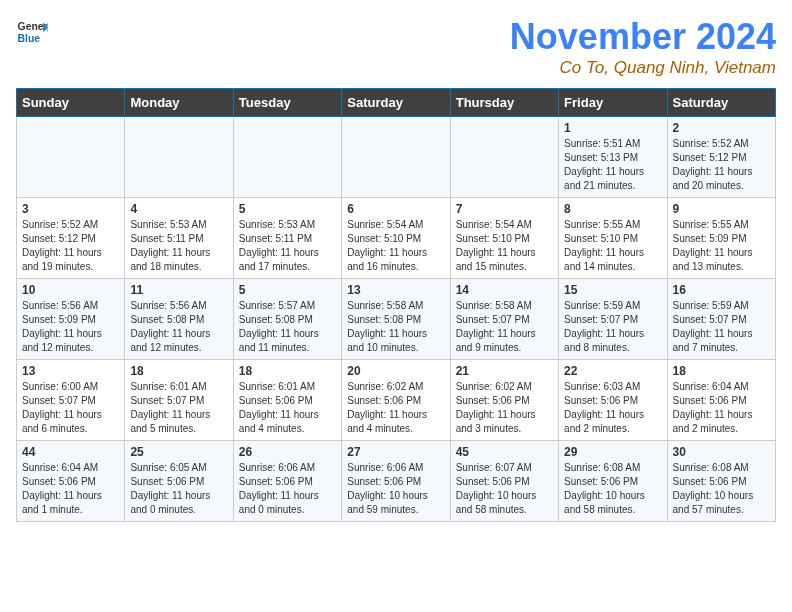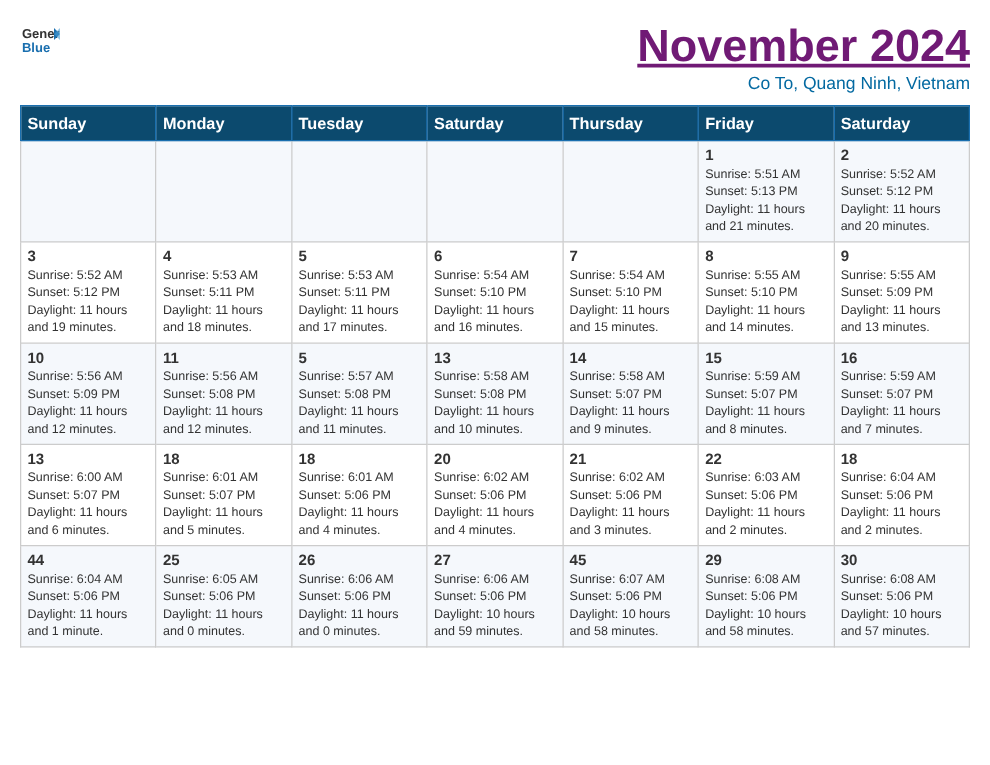--- a/index.html
+++ b/index.html
@@ -24,34 +24,34 @@
     .logo-icon {
       width: 32px;
       height: 32px;
     }
     .title-block {
       text-align: right;
     }
     .month-title {
       font-size: 36px;
       font-weight: bold;
-      color: #701a75;
-      text-decoration: underline;
+      color: #3b82f6;
     }
     .location {
-      font-size: 14px;
-      color: #0369a1;
+      font-size: 17px;
+      color: #a16207;
+      font-style: italic;
     }
     table {
       width: 100%;
       border-collapse: collapse;
       table-layout: fixed;
     }
     thead tr th {
-      background-color: #0c4a6e;
+      background-color: #404040;
       color: #fff;
       text-align: left;
       padding: 6px 5px;
       font-size: 13px;
       font-weight: bold;
       border: 1px solid #1a6faf;
     }
     tbody tr td {
       vertical-align: top;
       border: 1px solid #ccc;

